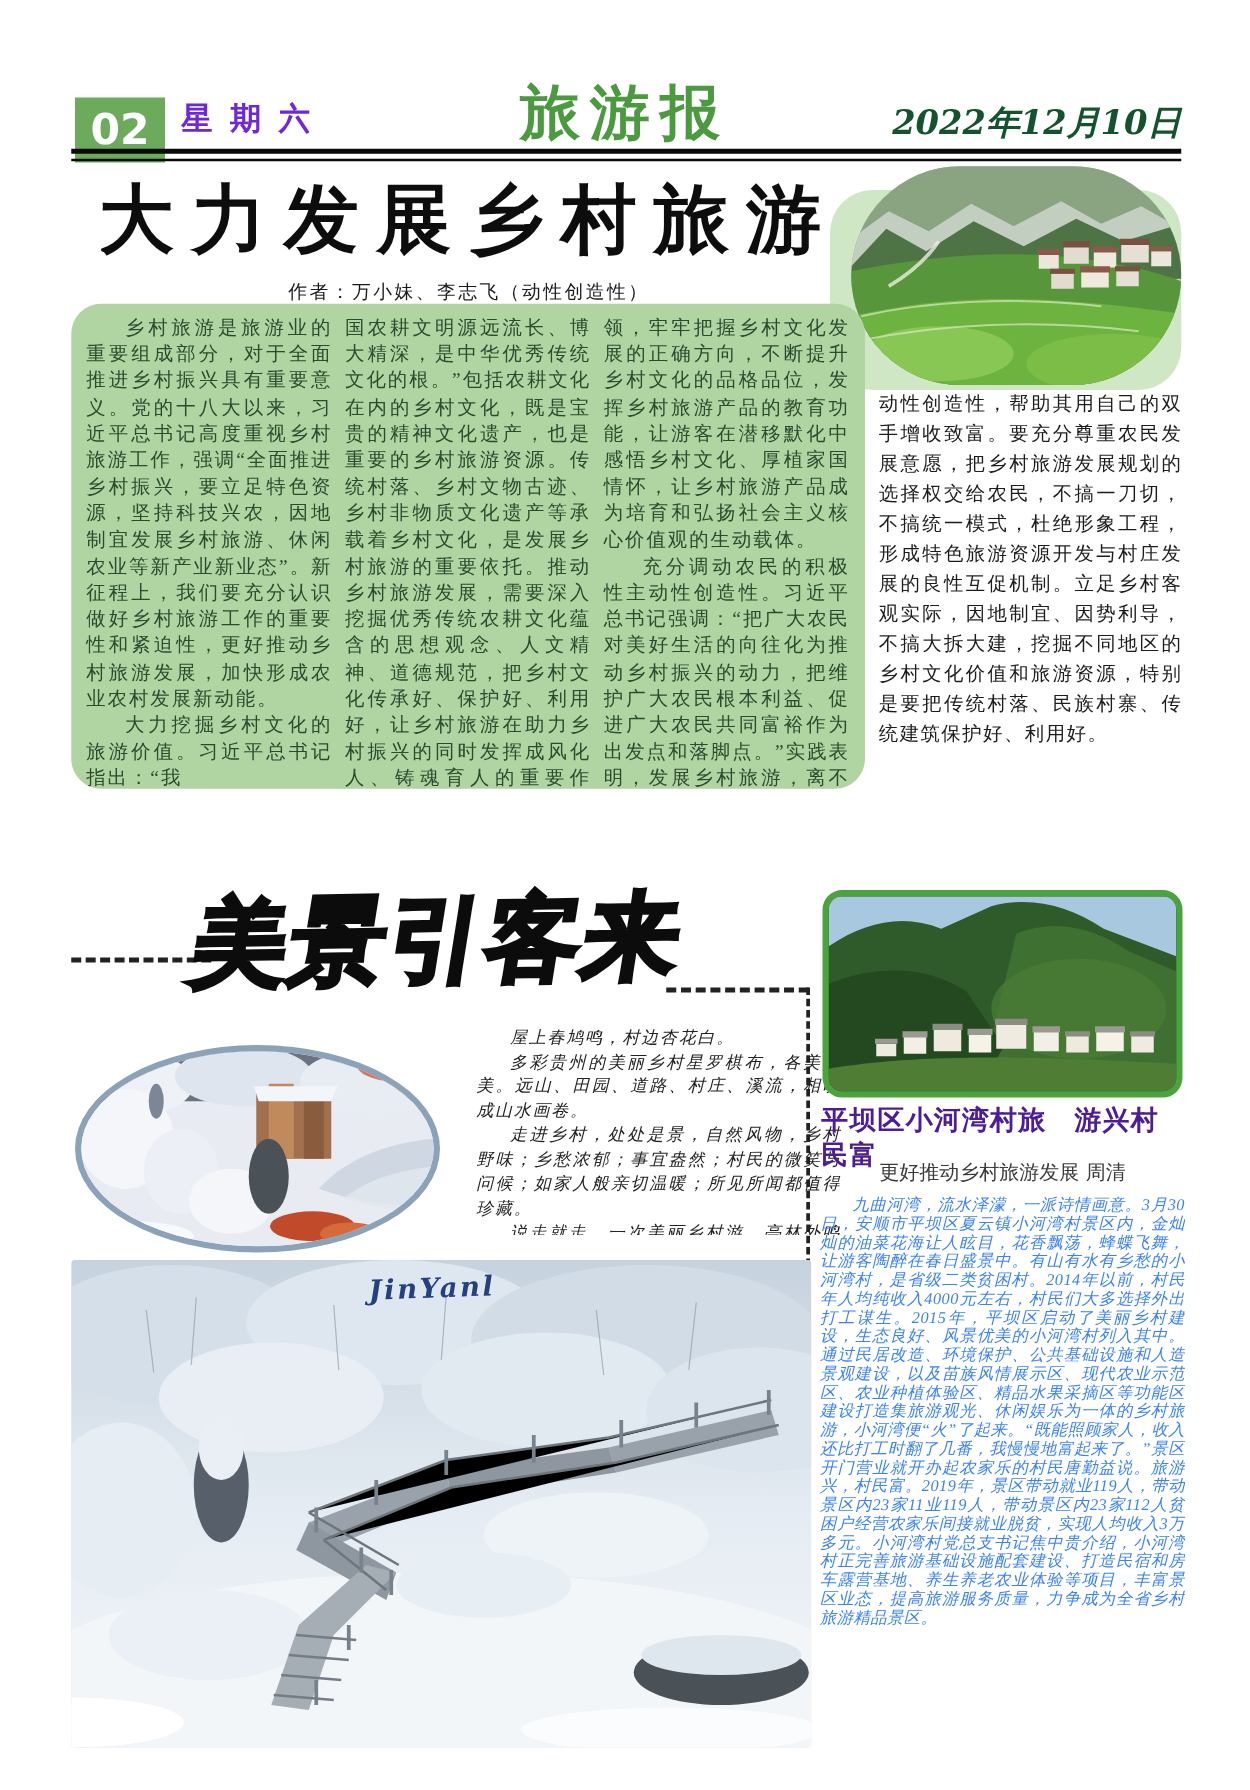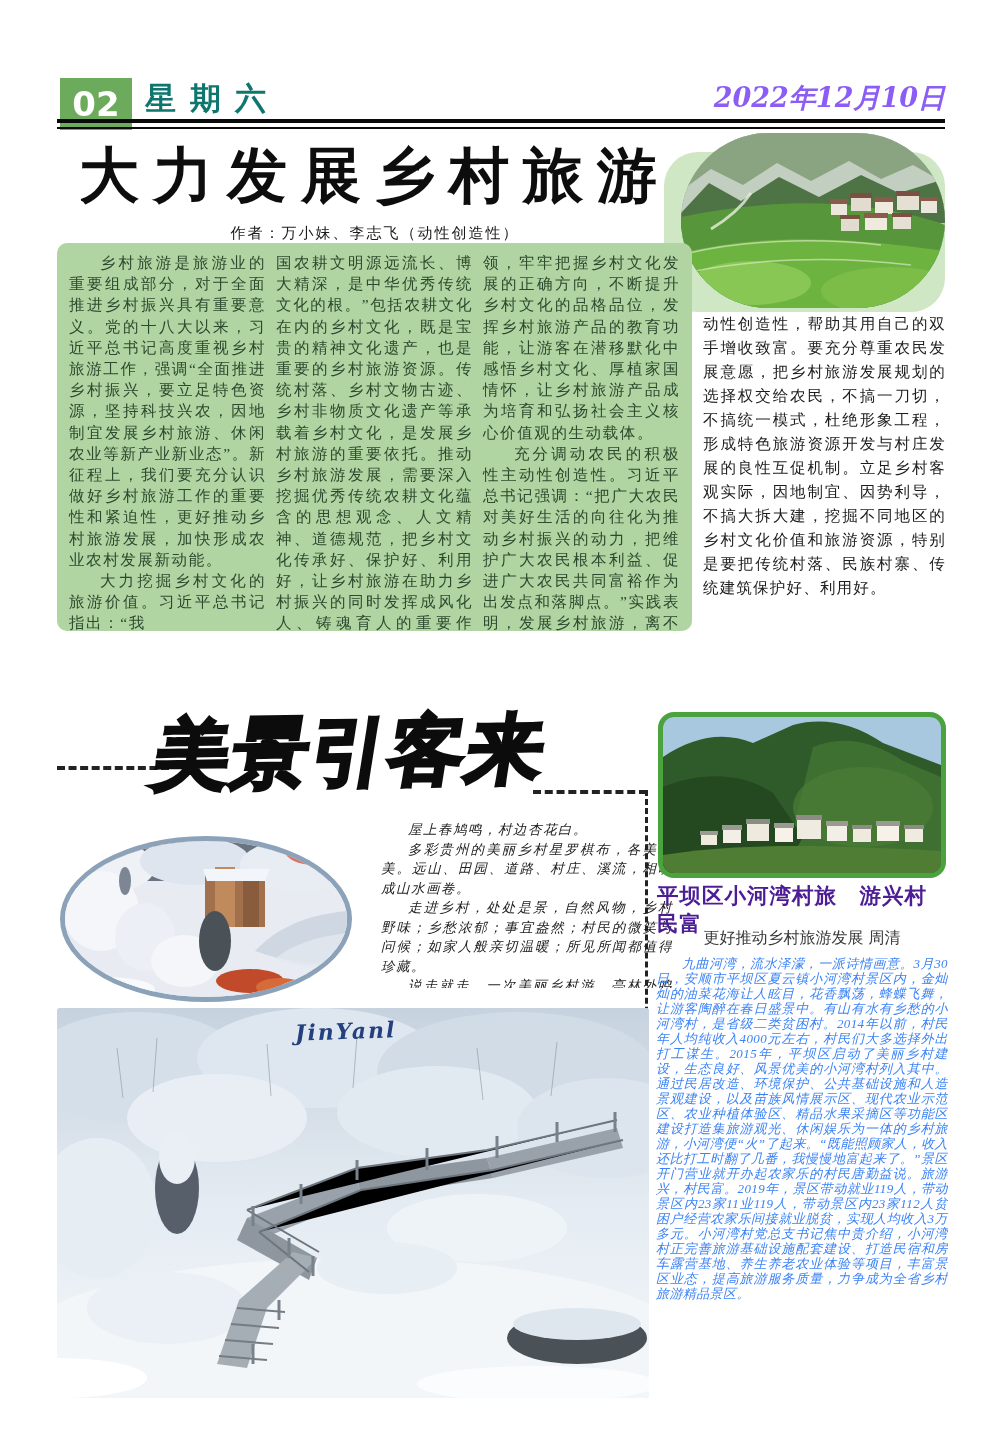--- a/index.html
+++ b/index.html
@@ -9,31 +9,31 @@
     position:relative; width:1000px; height:1432px; margin:0 auto;
     background:#ffffff; overflow:hidden;
   }
   
   .pagenum {
     position:absolute; left:60px; top:62px; width:72px; height:52px;
     background:#6cab5b; color:#fff; font-family:"DejaVu Sans",sans-serif;
     font-size:34px; font-weight:bold; text-align:center; line-height:52px;margin-top:16px;
   }
   .weekday {
-    position:absolute; left:145px; top:78px; color:#0f766e; font-weight:bold;
-    font-size:31px; letter-spacing:14px; font-family:"DejaVu Serif",serif;
+    position:absolute; left:145px; top:78px; color:#6d28d9; font-weight:bold;
+    font-size:25px; letter-spacing:14px; font-family:"DejaVu Serif",serif;
   }
   .masthead {
     position:absolute; left:330px; top:58px; width:340px; text-align:center;
     color:#4c9a40; font-weight:bold; font-size:48px; letter-spacing:8px;
     font-family:"DejaVu Serif","Liberation Serif",serif;
   }
   .dateline {
     position:absolute; left:690px; top:80px; width:255px; text-align:right;
-    color:#8b5cf6; font-size:27px; font-weight:bold; font-style:italic;
+    color:#14532d; font-size:27px; font-weight:bold; font-style:italic;
     font-family:"DejaVu Serif",serif;
   }
   .toprule {
     position:absolute; left:57px; top:119px; width:888px; height:10px;
     border-top:4px solid #0a0a0a; border-bottom:2px solid #0a0a0a;
   }
   
   .headline1 {
     position:absolute; left:60px; top:136px; width:630px; text-align:center;
     font-size:60px; font-weight:bold; color:#0d0d0d; letter-spacing:14px;
@@ -46,21 +46,21 @@
   .photo1-backdrop {
     position:absolute; left:664px; top:152px; width:281px; height:160px;
     background:#cfe7c4; border-radius:34px;
   }
   .photo1 {
     position:absolute; left:681px; top:133px; width:264px; height:175px;
     border-radius:88px; overflow:hidden; background:#7c9a72;
   }
   .greenpanel {
     position:absolute; left:57px; top:243px; width:635px; height:388px;
-    background:#b0d4a2; border-radius:10px; padding:9px 12px 6px 12px;
+    background:#b0d4a2; border-radius:24px; padding:9px 12px 6px 12px;
     display:flex; gap:10px; overflow:hidden;
   }
   .gcol { width:201px; }
   .gcol p, .col4 p {
     font-size:15.5px; line-height:21.2px; letter-spacing:1.6px;
     color:#2c4a2e; text-align:justify; text-justify:inter-character;
   }
   .gcol p.ind, .col4 p.ind { text-indent:2em; }
   .col4 {
     position:absolute; left:703px; top:312px; width:243px; height:345px; overflow:hidden;
@@ -121,20 +121,21 @@
     text-align:justify; text-indent:2em; font-style:italic;
   }
 </style>
 </head>
 <body>
 
 <div id="page">
 
   <div class="pagenum">02</div>
   <div class="weekday">星期六</div>
+  <div class="masthead">旅游报</div>
   <div class="dateline">2022年12月10日</div>
   <div class="toprule"></div>
 
   <div class="headline1">大力发展乡村旅游</div>
   <div class="byline1">作者：万小妹、李志飞（动性创造性）</div>
 
   <div class="photo1-backdrop"></div>
   <div class="photo1">
     <svg width="264" height="175" viewBox="0 0 264 175">
       <rect width="264" height="175" fill="#c2cfc0"></rect>

